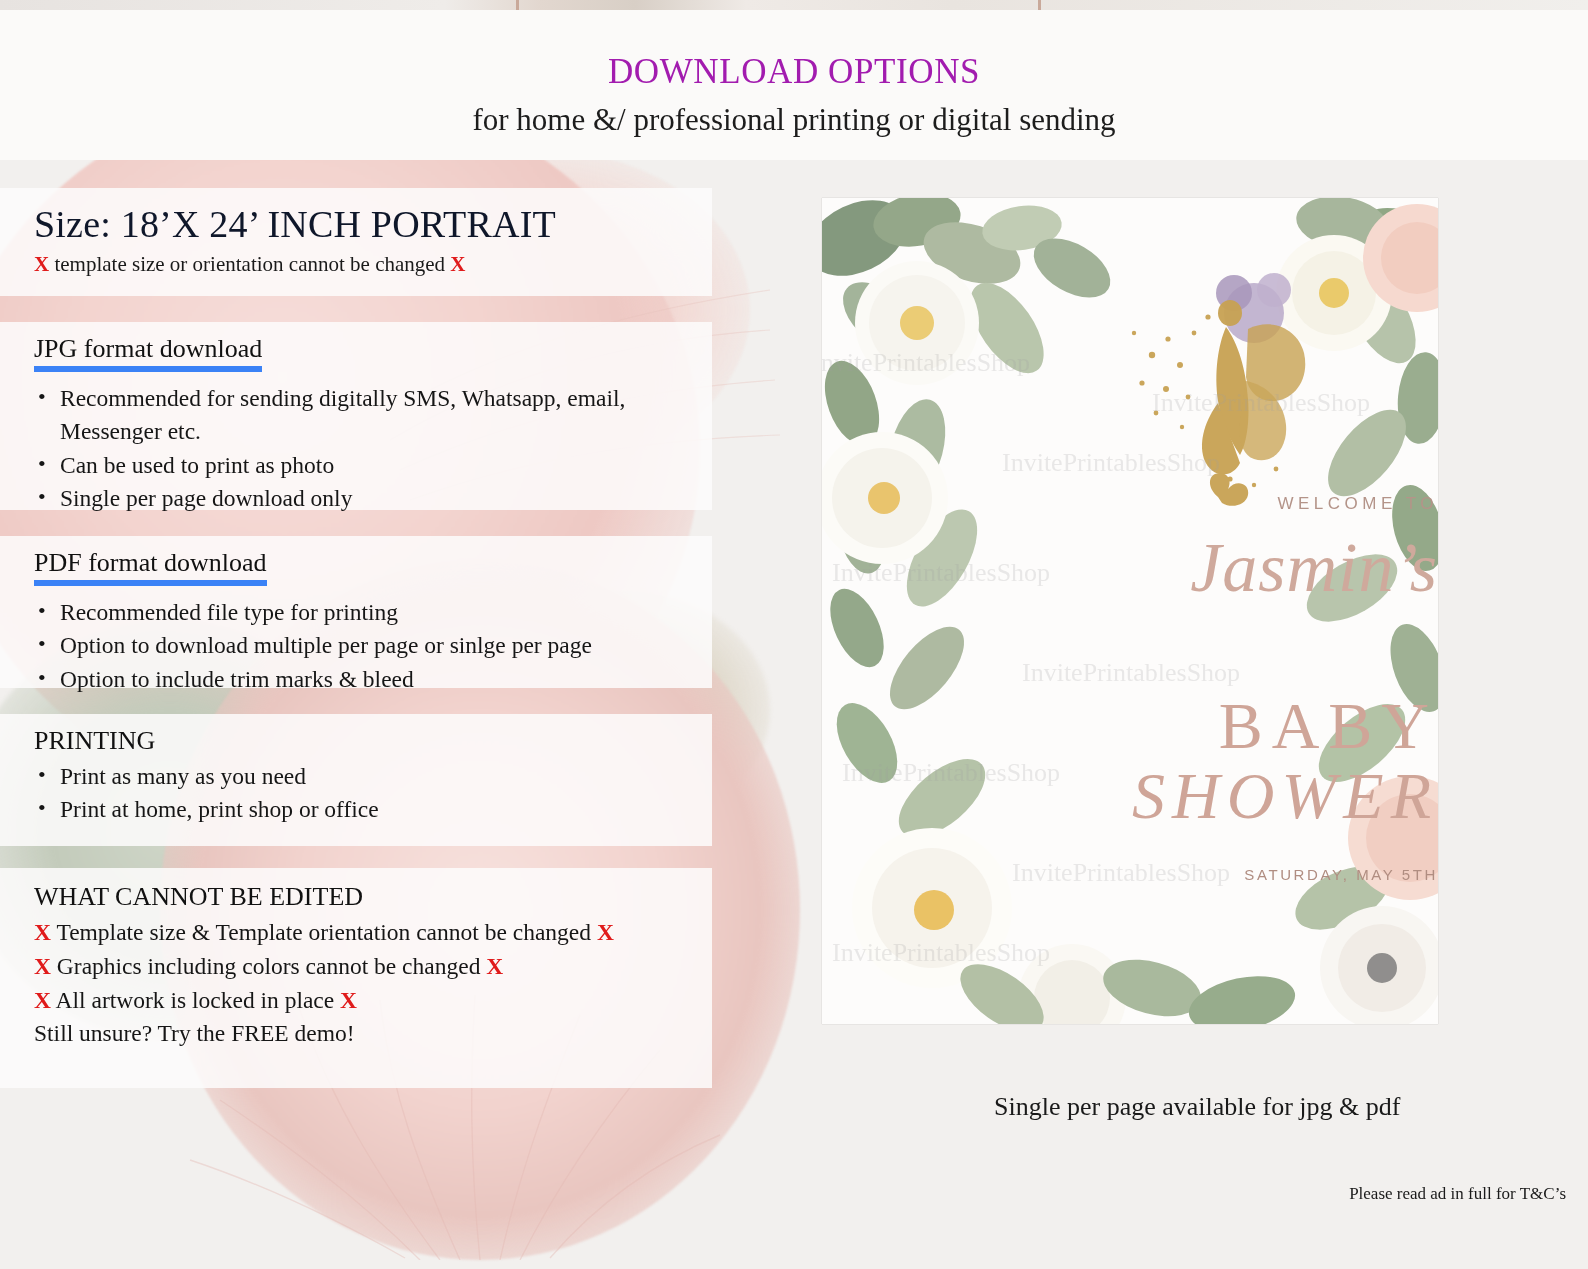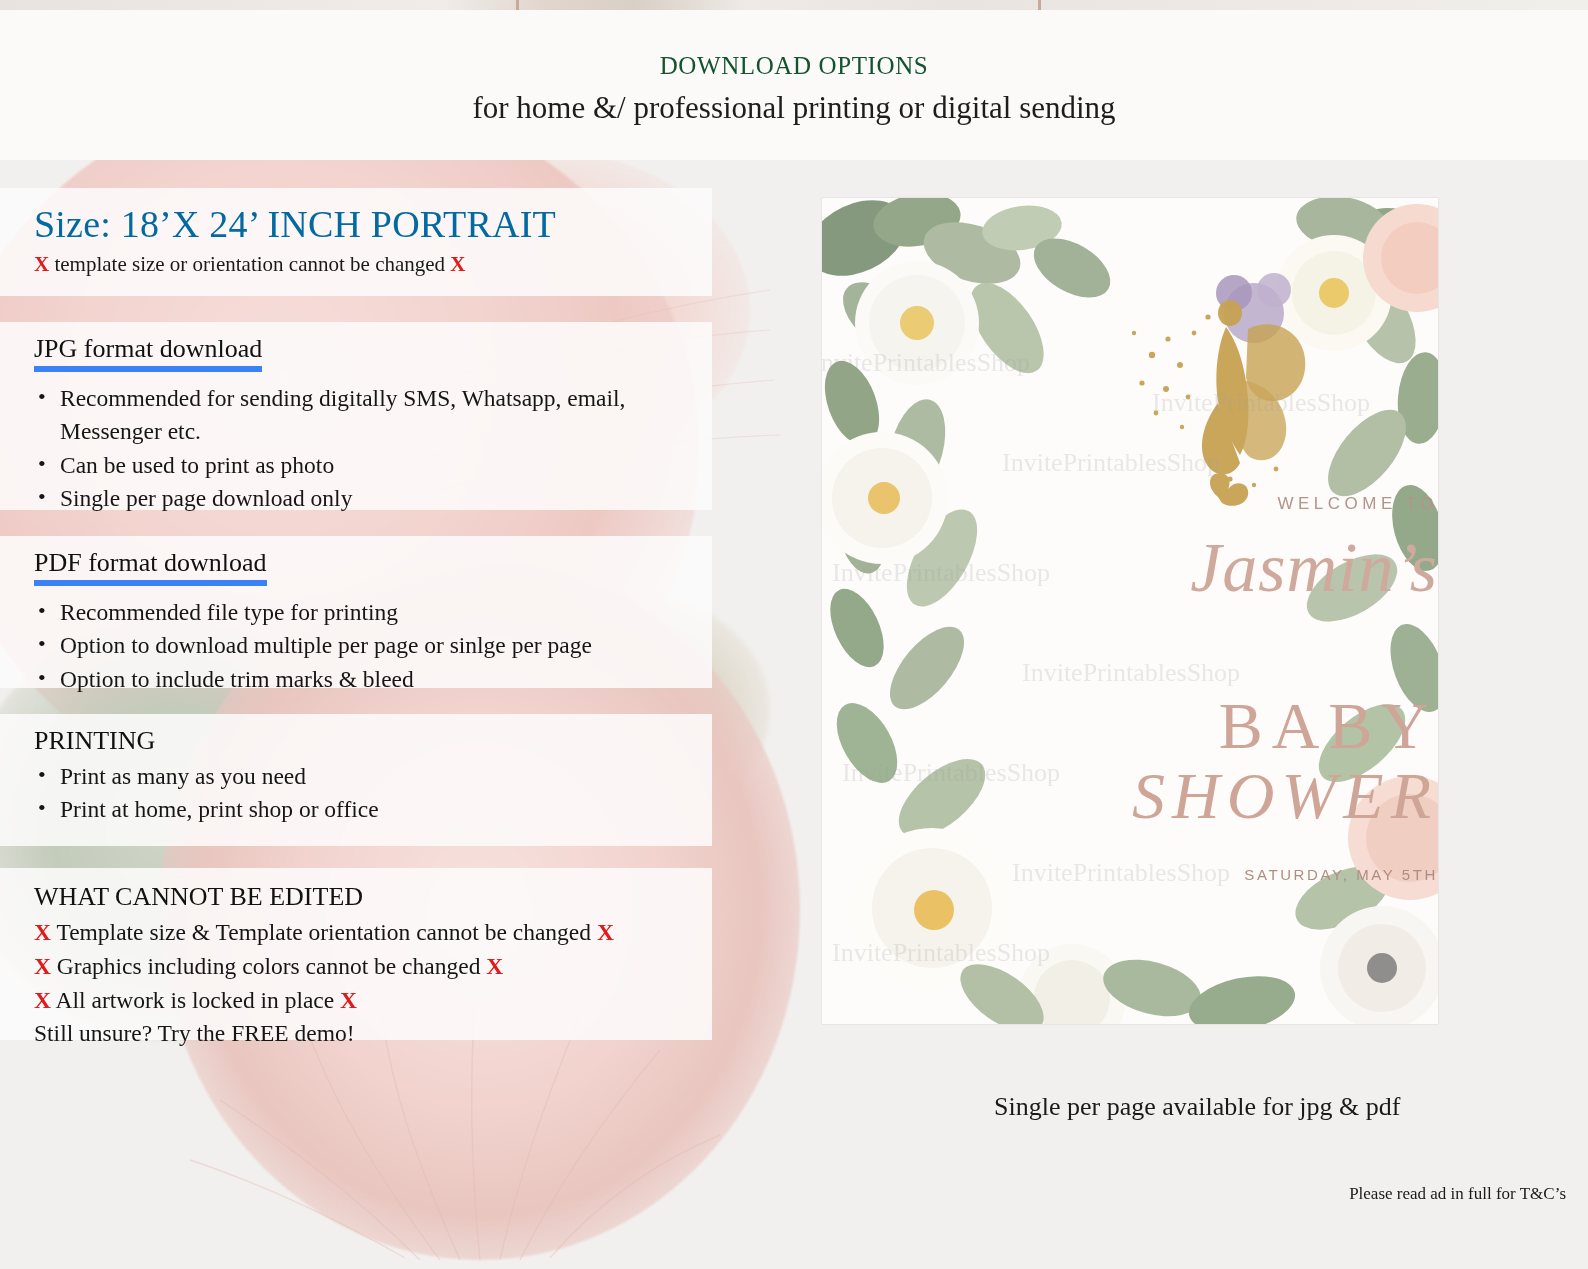--- a/index.html
+++ b/index.html
@@ -70,23 +70,23 @@
 
   
   #header {
     position: absolute;
     top: 10px; left: 0; right: 0;
     height: 150px;
     background: #fbfaf9;
     text-align: center;
   }
   #header .h1 {
-    font-size: 25px;
+    font-size: 35px;
     letter-spacing: 0.6px;
-    color: #14532d;
+    color: #a21caf;
     padding-top: 42px;
   }
   #header .h2 {
     font-size: 31px;
     color: #1d1d1d;
     padding-top: 10px;
   }
 
   
   .panel {
@@ -117,33 +117,33 @@
     position: absolute;
     left: 4px;
     top: -1px;
     font-size: 22px;
   }
   ul.bul li.cont:before { content: ""; }
 
   #panel-size { top: 188px; width: 712px; height: 108px; padding-top: 14px; }
   #panel-size .title {
     font-size: 38px;
-    color: #0369a1;
+    color: #0f172a;
     letter-spacing: 0.2px;
   }
   #panel-size .sub {
     font-size: 21px;
     color: #1a1a1a;
     margin-top: 6px;
   }
 
   #panel-jpg { top: 322px; width: 712px; height: 188px; }
   #panel-pdf { top: 536px; width: 712px; height: 152px; }
   #panel-printing { top: 714px; width: 712px; height: 132px; }
-  #panel-cannot { top: 868px; width: 712px; height: 172px; padding-top: 14px; }
+  #panel-cannot { top: 868px; width: 712px; height: 220px; padding-top: 14px; }
 
   .hdr-underline {
     font-size: 26px;
     color: #111;
     display: inline-block;
     border-bottom: 6px solid #3b82f6;
     padding-bottom: 2px;
     margin-bottom: 6px;
   }
   .hdr-plain {

